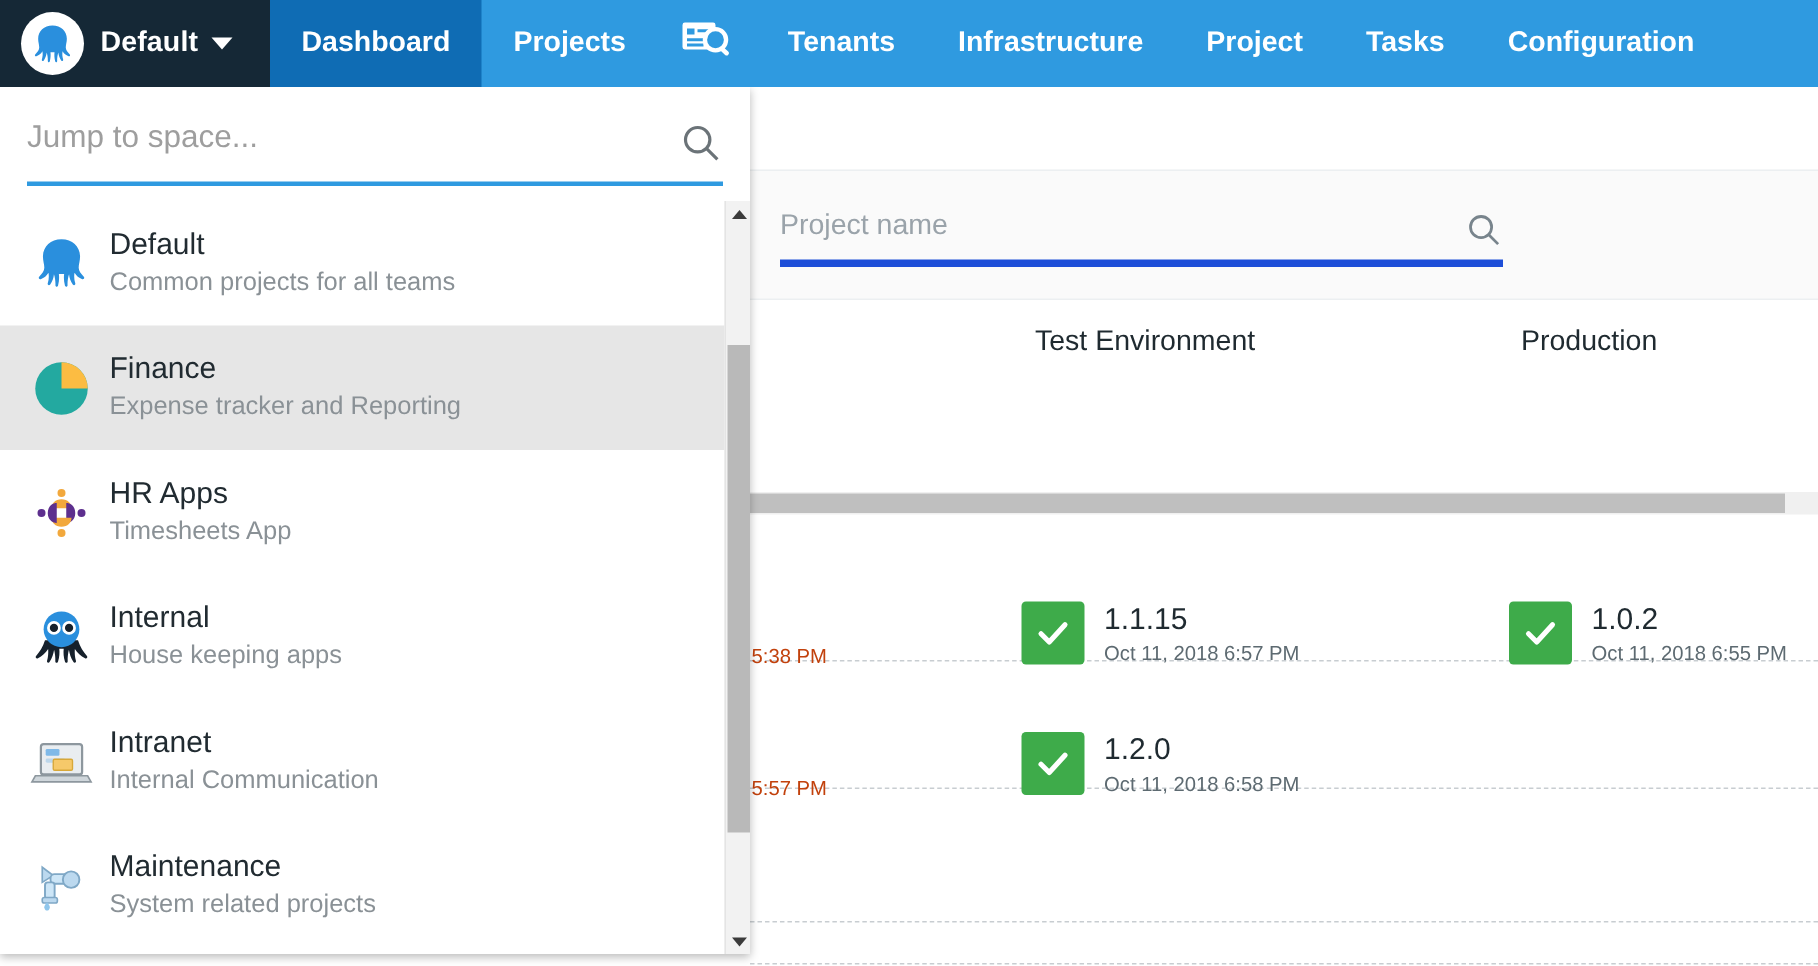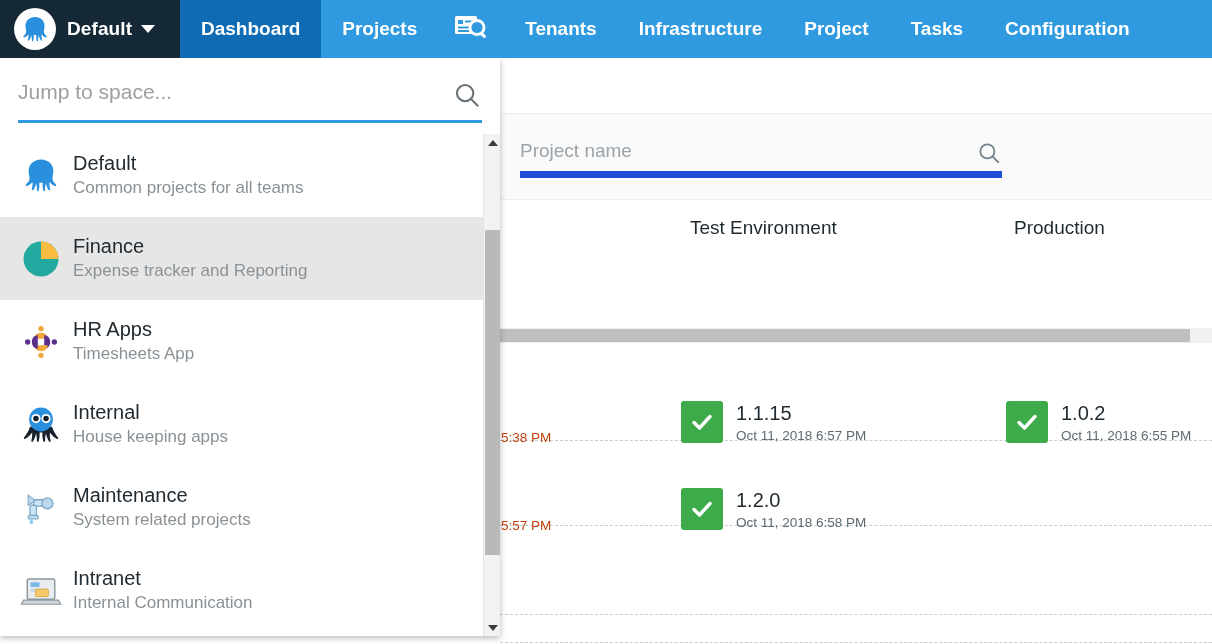--- a/index.html
+++ b/index.html
@@ -63,21 +63,21 @@
   .filter-bar {
     position: absolute; top: 55px; left: 0;
     width: 1212px; height: 87px;
     background: #fafafa;
     border-top: 1px solid #eceff1;
     border-bottom: 1px solid #eceff1;
   }
   .project-search {
     position: absolute; left: 520px; top: 26px;
     width: 482px; height: 38px;
-    border-bottom: 7px solid #1d4ed8;
+    border-bottom: 5px solid #1d4ed8;
     display: flex; align-items: flex-start; justify-content: space-between;
   }
   .project-search-input {
     border: 0; outline: 0; background: transparent;
     font-family: "Liberation Sans", sans-serif;
     font-size: 19px; color: #37474f;
     width: 400px; padding: 0;
   }
   .project-search-input::placeholder { color: #9aa3aa; }
 
@@ -370,47 +370,47 @@
           </span>
           <span class="dd-text">
             <div class="dd-title">Internal</div>
             <div class="dd-desc">House keeping apps</div>
           </span>
         </div>
 
         <div class="dd-item">
           <span class="dd-icon">
             <svg width="44" height="44" viewBox="0 0 48 48">
+              <rect x="9" y="11" width="30" height="22" rx="2" fill="#e9edf0" stroke="#8d979e" stroke-width="1.6"></rect>
+              <rect x="12.5" y="14.5" width="10" height="5" rx="1" fill="#7fb9e8"></rect>
+              <rect x="12.5" y="21.5" width="14" height="3" rx="1" fill="#bcd6ea"></rect>
+              <rect x="18" y="22" width="14" height="8" rx="1" fill="#f6c96a" stroke="#d8a838" stroke-width="1"></rect>
+              <path d="M5 34h38l2.5 4.5H2.5z" fill="#cfd6db" stroke="#8d979e" stroke-width="1.2"></path>
+            </svg>
+          </span>
+          <span class="dd-text">
+            <div class="dd-title">Intranet</div>
+            <div class="dd-desc">Internal Communication</div>
+          </span>
+        </div>
+
+        <div class="dd-item">
+          <span class="dd-icon">
+            <svg width="44" height="44" viewBox="0 0 48 48">
               <path d="M10 10l8 6-8 5z" fill="#bcd9ef" stroke="#7fa8c6" stroke-width="1.2"></path>
               <rect x="16" y="15" width="14" height="7" rx="3" fill="#cde6f7" stroke="#7fa8c6" stroke-width="1.4"></rect>
               <circle cx="31" cy="19" r="6" fill="#bcd9ef" stroke="#7fa8c6" stroke-width="1.4"></circle>
               <rect x="12" y="21" width="7" height="12" rx="2" fill="#cde6f7" stroke="#7fa8c6" stroke-width="1.4"></rect>
               <rect x="10" y="32" width="11" height="4" rx="1.5" fill="#bcd9ef" stroke="#7fa8c6" stroke-width="1.2"></rect>
               <path d="M15.5 39c0 1.4-1 2.5-2 2.5s-2-1.1-2-2.5c0-1.3 2-3.5 2-3.5s2 2.2 2 3.5z" fill="#8fc6ec"></path>
             </svg>
           </span>
           <span class="dd-text">
             <div class="dd-title">Maintenance</div>
             <div class="dd-desc">System related projects</div>
-          </span>
-        </div>
-
-        <div class="dd-item">
-          <span class="dd-icon">
-            <svg width="44" height="44" viewBox="0 0 48 48">
-              <rect x="9" y="11" width="30" height="22" rx="2" fill="#e9edf0" stroke="#8d979e" stroke-width="1.6"></rect>
-              <rect x="12.5" y="14.5" width="10" height="5" rx="1" fill="#7fb9e8"></rect>
-              <rect x="12.5" y="21.5" width="14" height="3" rx="1" fill="#bcd6ea"></rect>
-              <rect x="18" y="22" width="14" height="8" rx="1" fill="#f6c96a" stroke="#d8a838" stroke-width="1"></rect>
-              <path d="M5 34h38l2.5 4.5H2.5z" fill="#cfd6db" stroke="#8d979e" stroke-width="1.2"></path>
-            </svg>
-          </span>
-          <span class="dd-text">
-            <div class="dd-title">Intranet</div>
-            <div class="dd-desc">Internal Communication</div>
           </span>
         </div>
 
       </div>
 
       <div class="dd-scrollbar">
         <div class="dd-sb-btn up">
           <span class="sb-arrow-up"></span>
         </div>
         <div class="dd-sb-thumb"></div>

